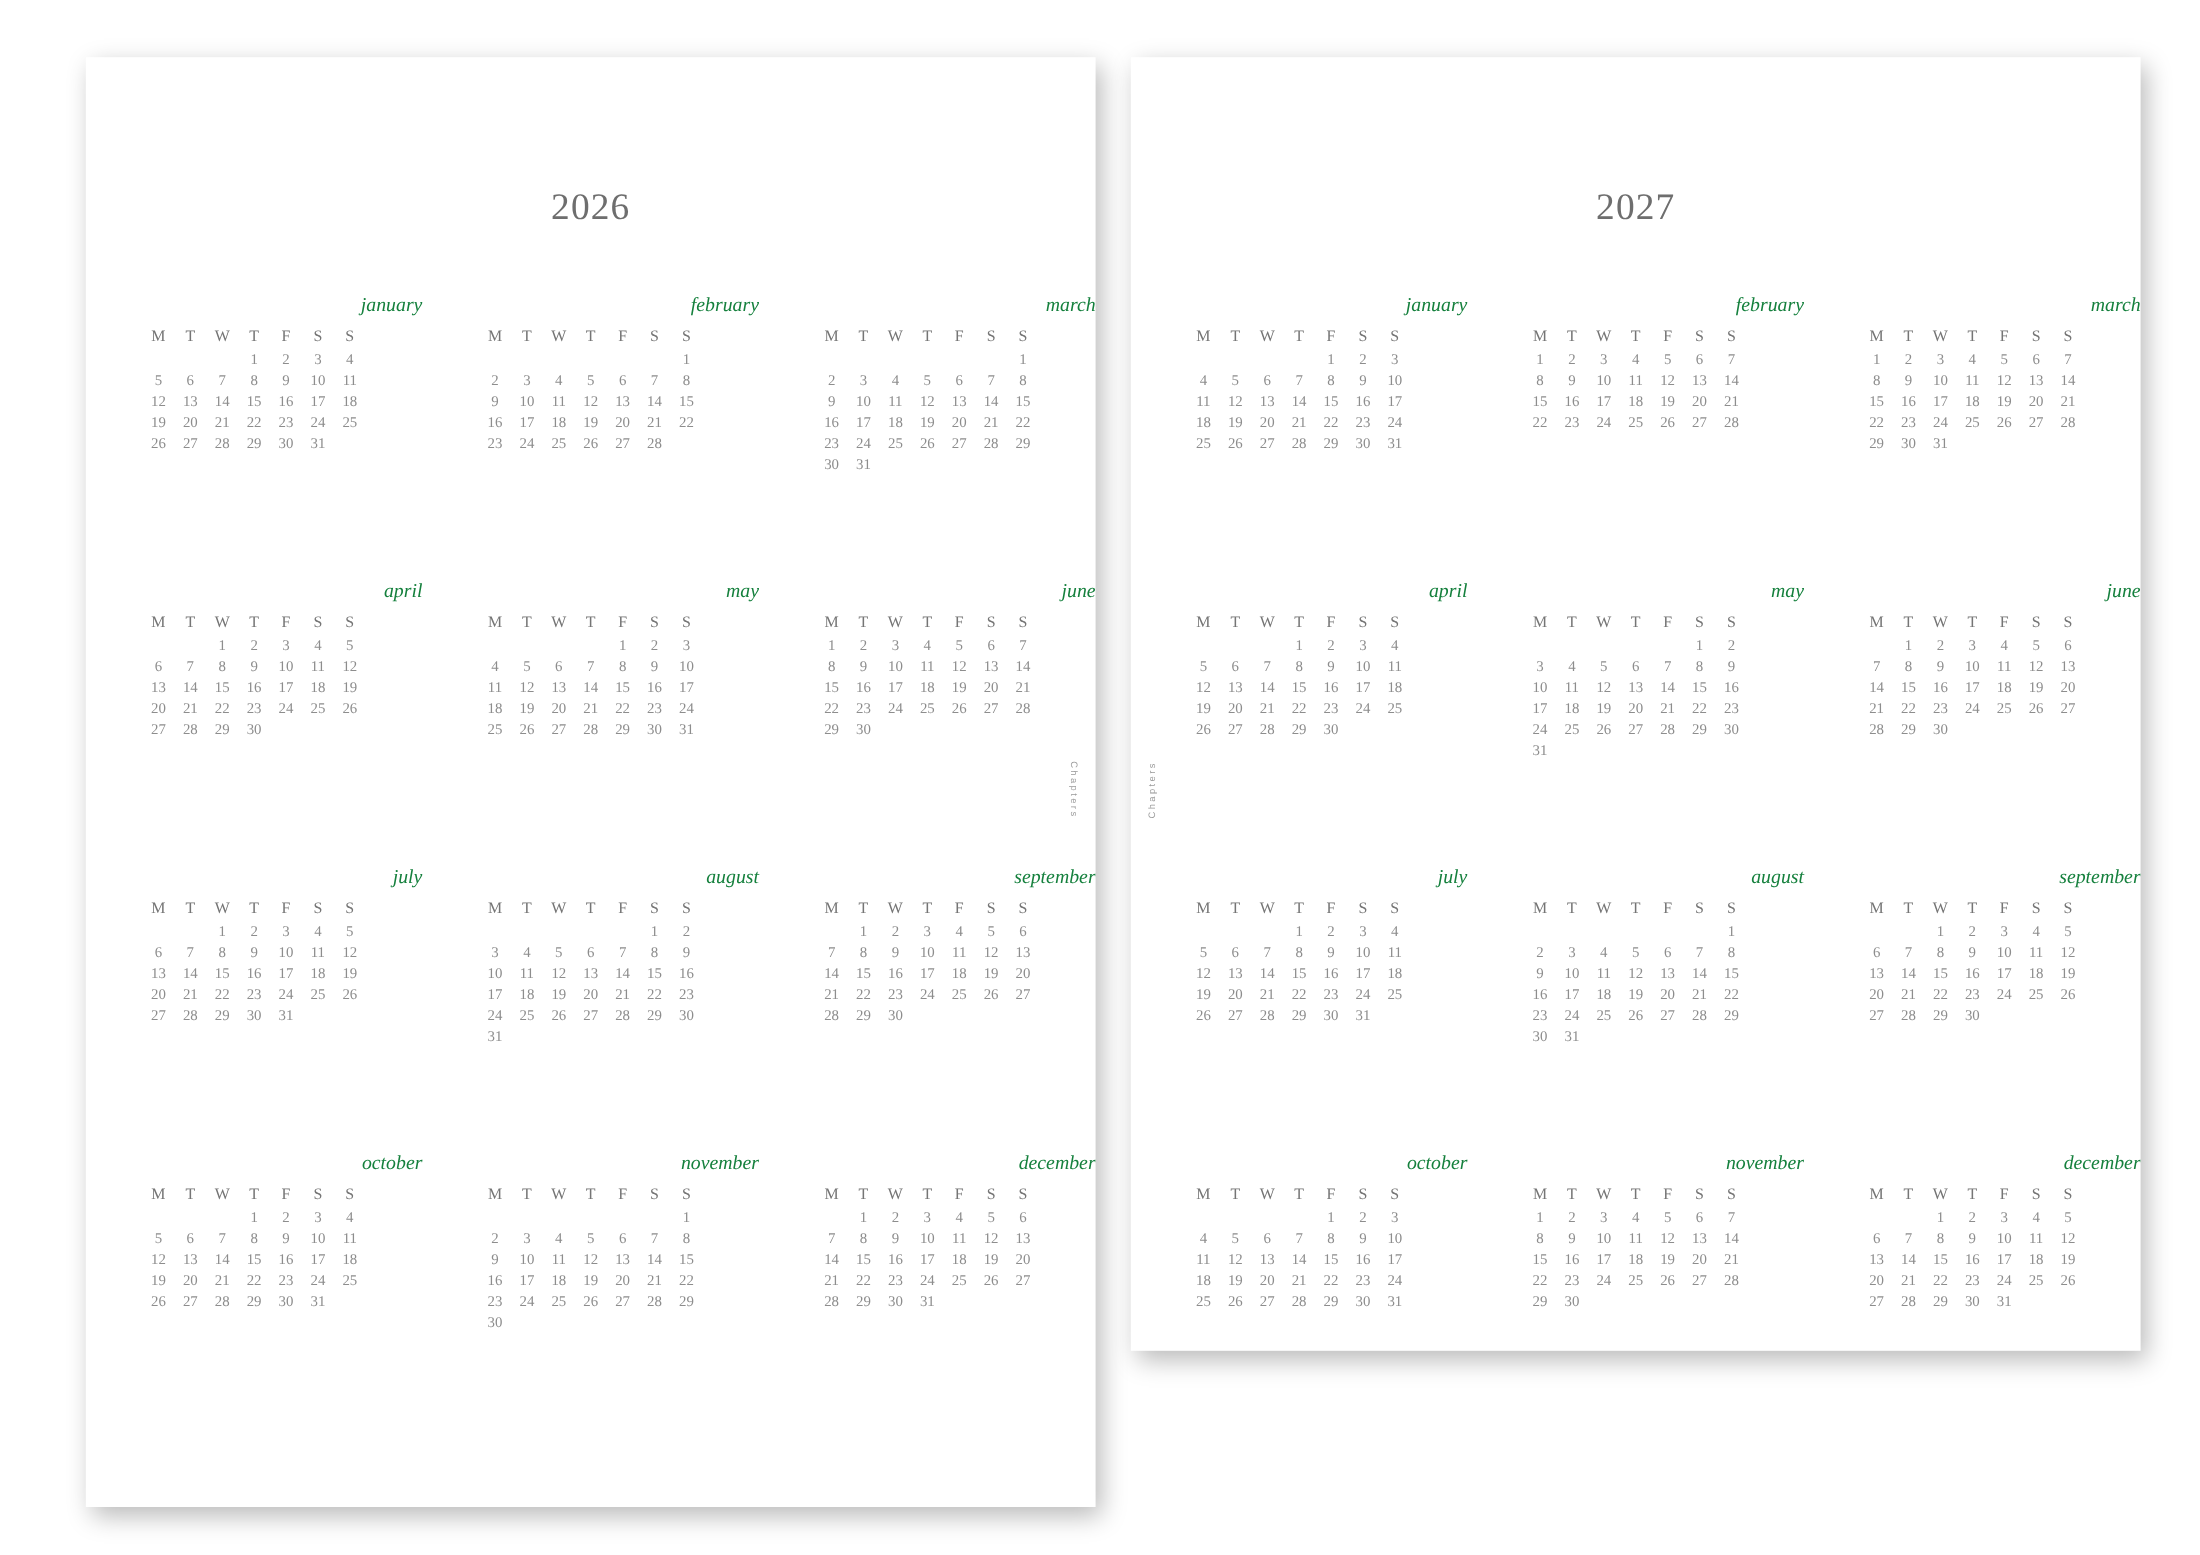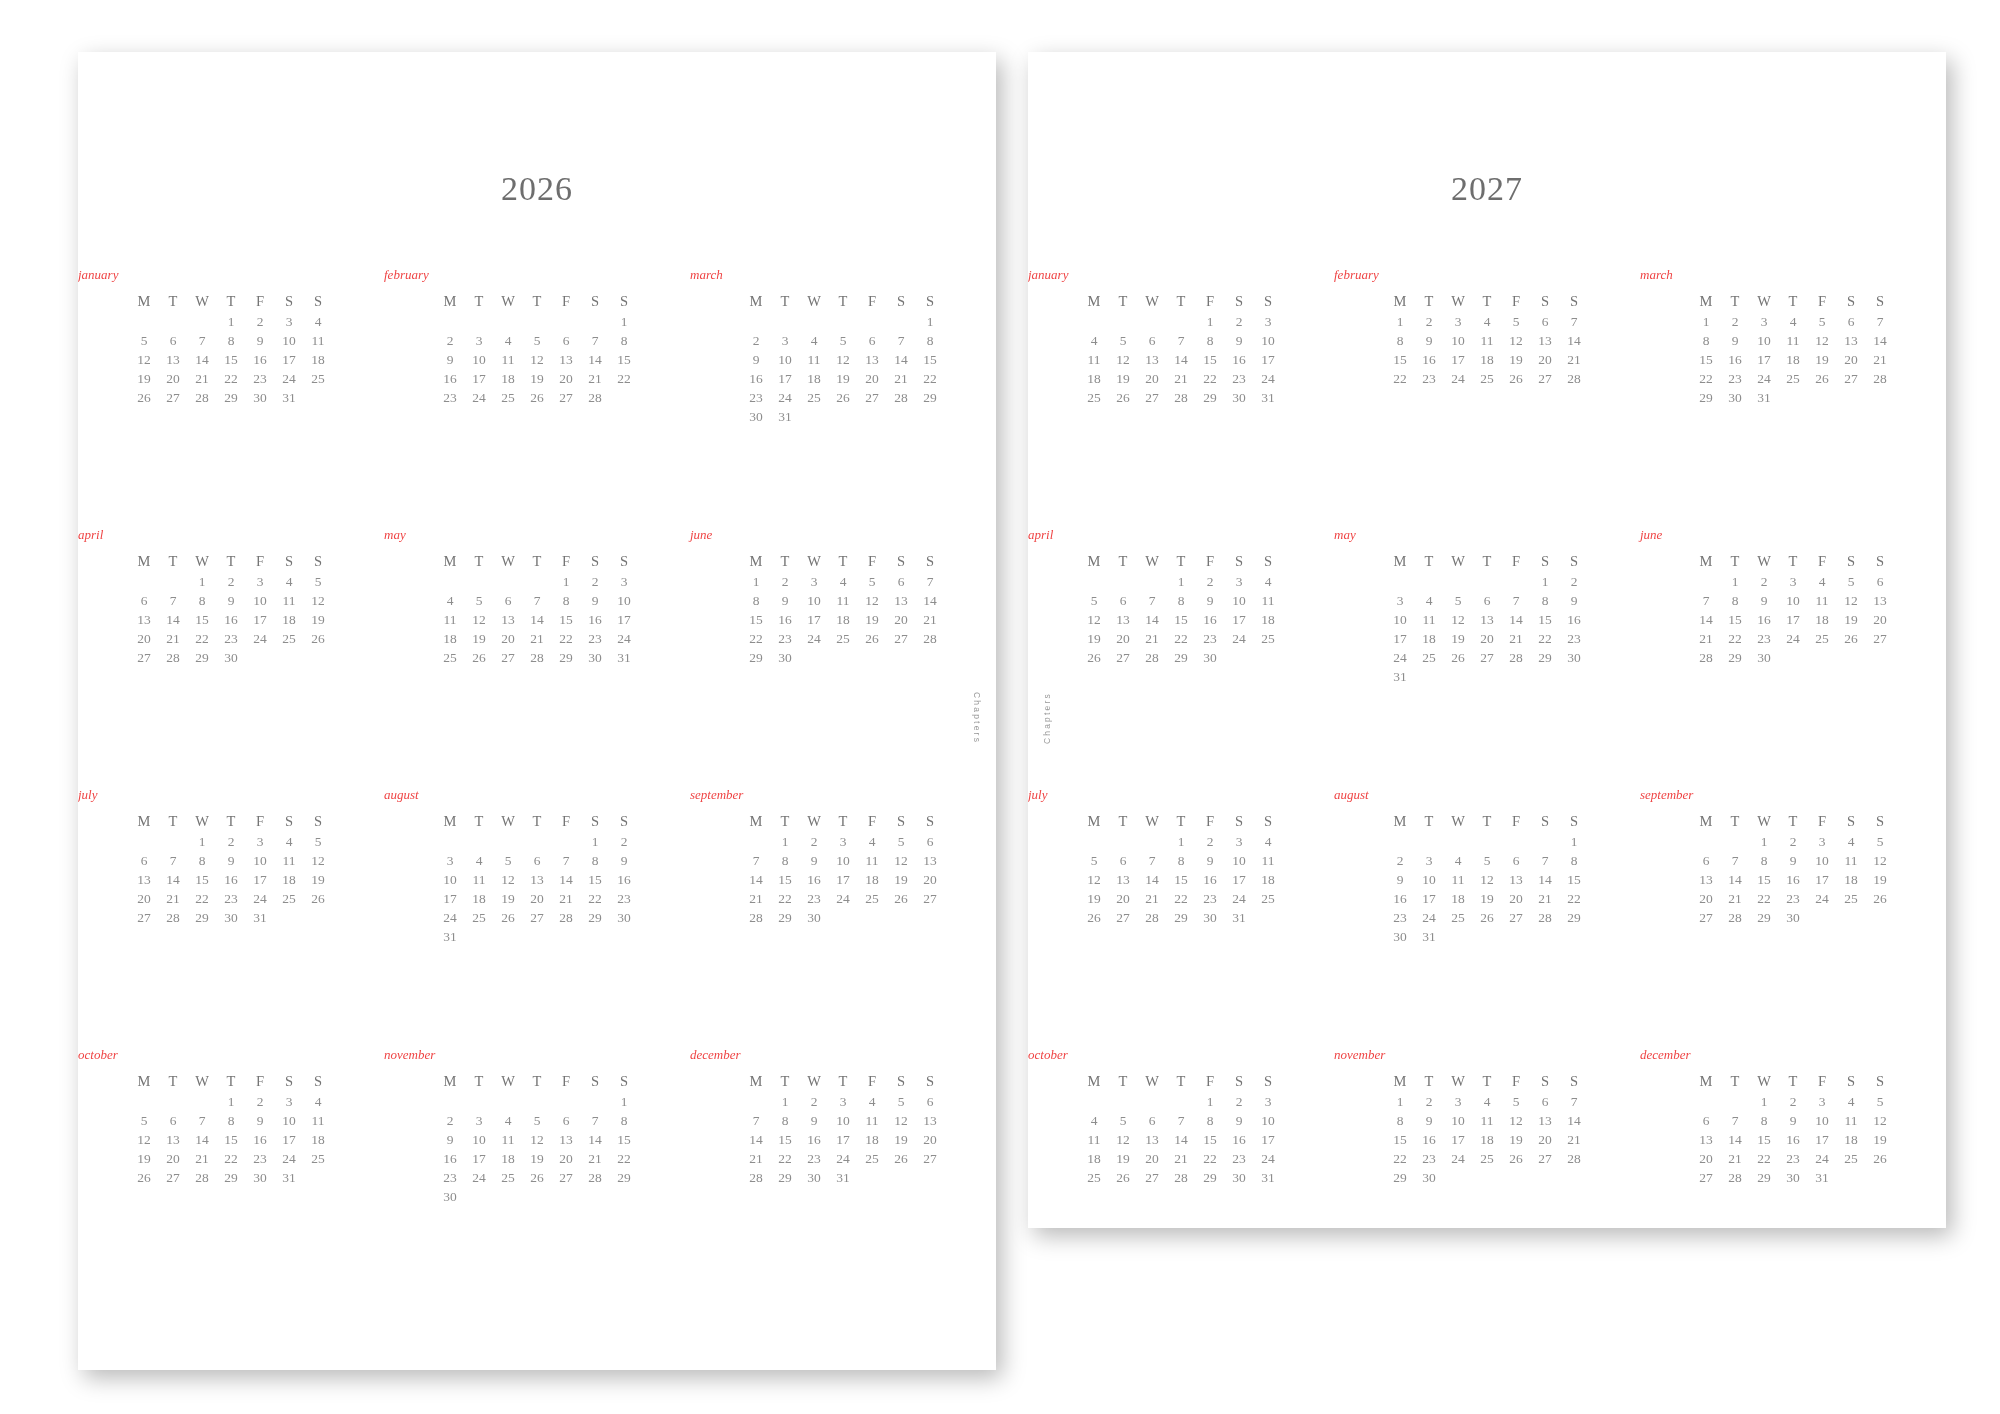--- a/index.html
+++ b/index.html
@@ -59,24 +59,24 @@
   }
   .row {
     display: flex;
     height: 260px;
   }
   .month {
     width: 306px;
     position: relative;
   }
   .month-name {
-    text-align: left;
+    text-align: right;
     font-style: italic;
-    font-size: 13px;
-    color: #ef4444;
+    font-size: 18px;
+    color: #15803d;
     font-family: "Liberation Serif", serif;
     margin-bottom: 7px;
   }
   .dow-row, .week-row {
     display: flex;
     justify-content: center;
   }
   .cell {
     width: 29px;
     text-align: center;

